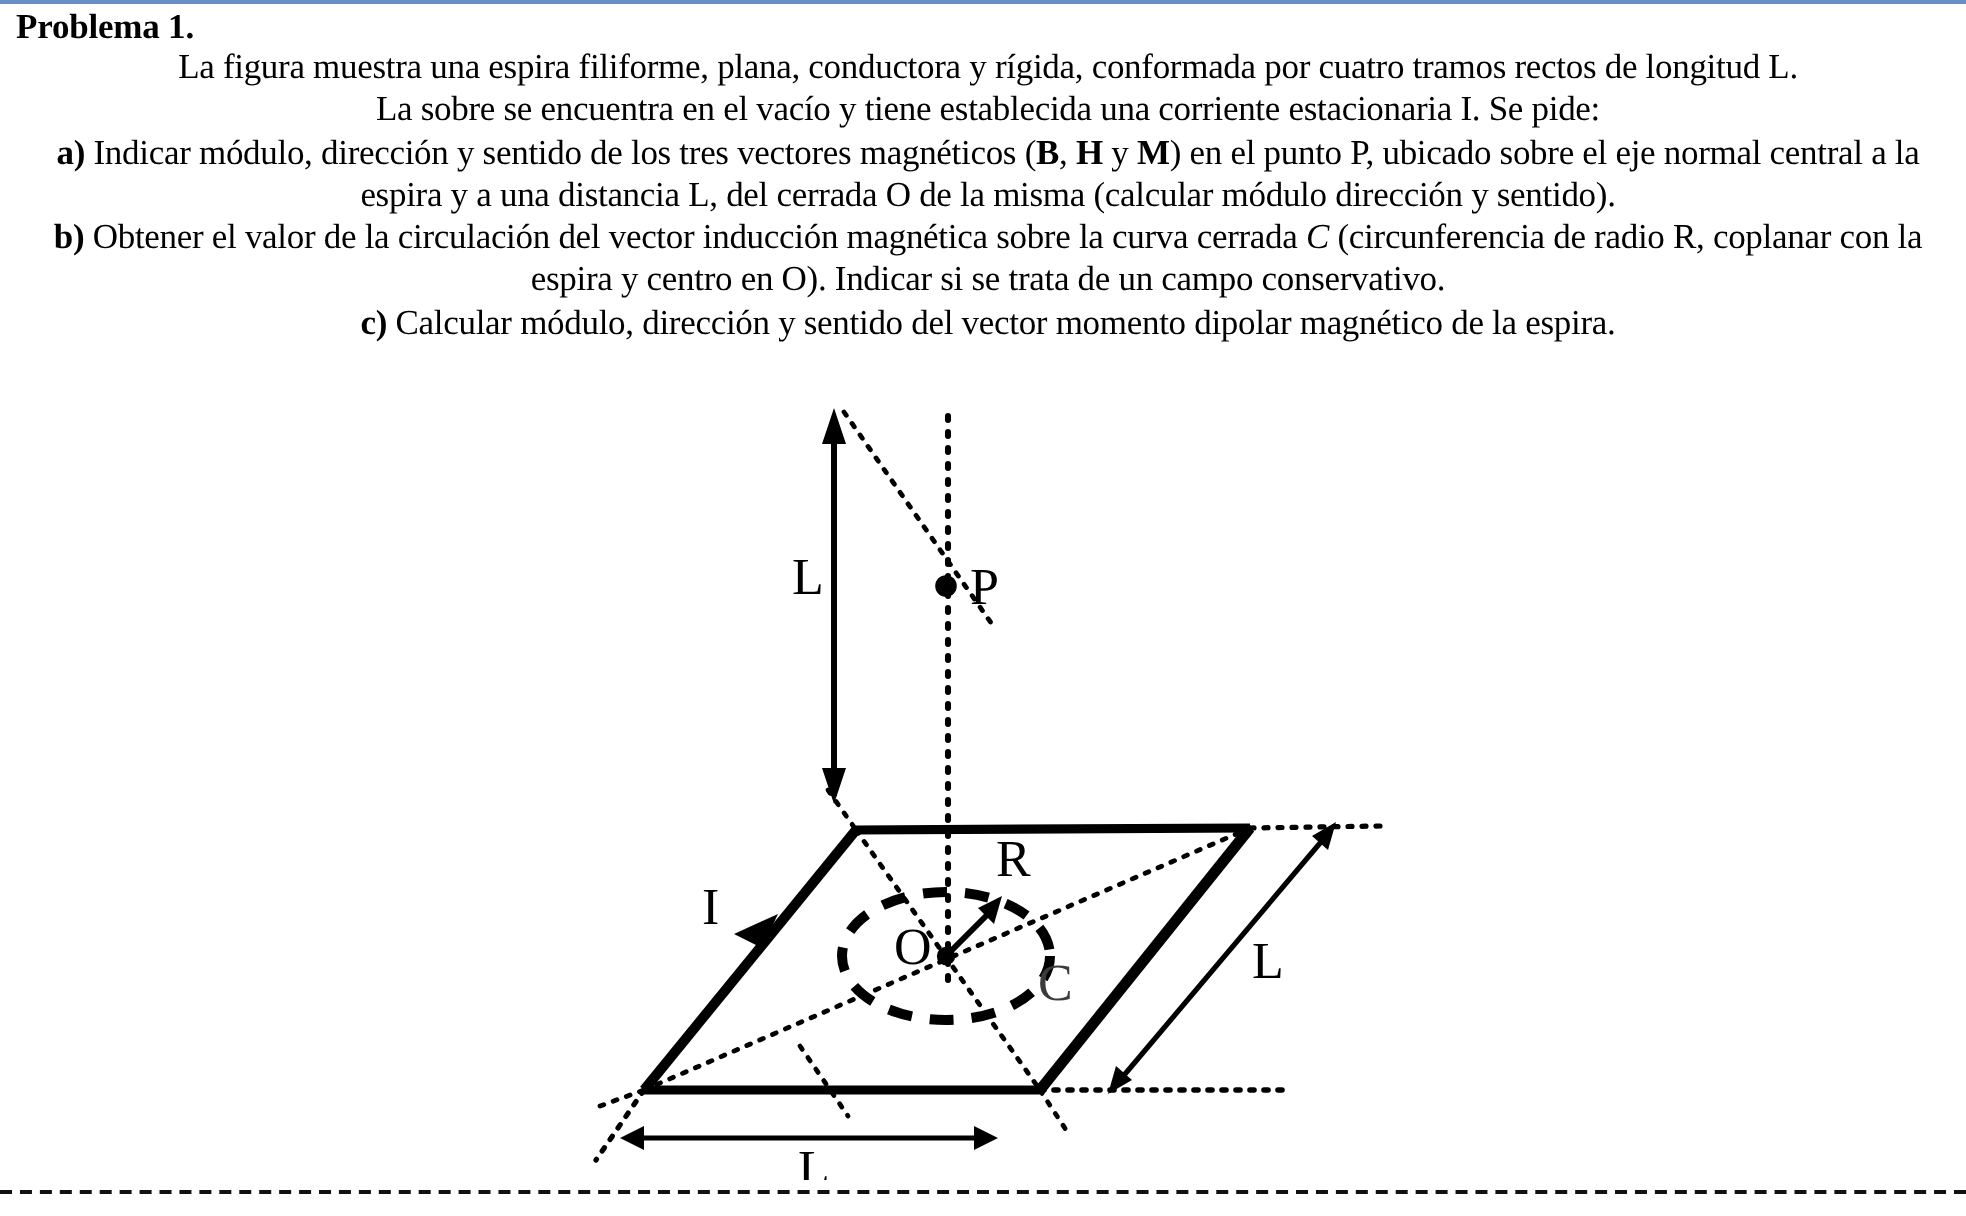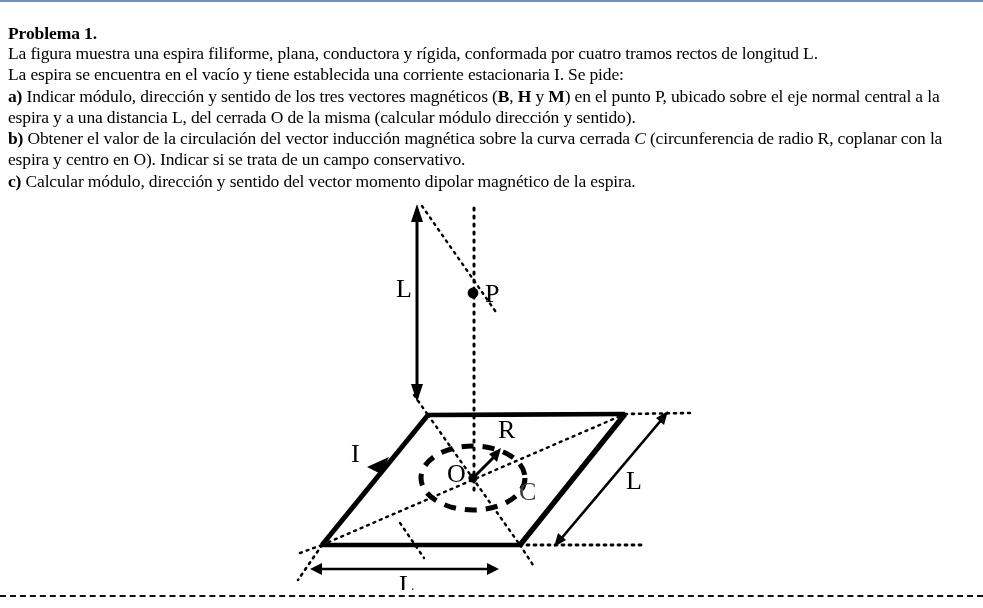--- a/index.html
+++ b/index.html
@@ -21,33 +21,32 @@
     top: 0;
     width: 983px;
     height: 2px;
     background: #6a8fc7;
   }
   .doc {
     position: absolute;
     left: 8px;
     top: 3px;
     width: 972px;
-    margin-top: 20px;
   }
   .ptitle {
     font-weight: bold;
     font-size: 17.5px;
     line-height: 20px;
     letter-spacing: -0.1px;
   }
   .para {
     font-size: 17.5px;
     line-height: 21.3px;
     letter-spacing: -0.15px;
-    text-align: left;
+    text-align: center;
   }
   .para b { font-weight: bold; }
   .para i { font-style: italic; }
   .figure-wrap {
     position: absolute;
     left: 0;
     top: 190px;
     width: 983px;
     height: 400px;
   }
@@ -73,21 +72,21 @@
 </style>
 </head>
 <body>
 
 <div class="top-rule"></div>
 
 <div class="doc">
   <div class="ptitle">Problema 1.</div>
   <div class="para">
     <span>La figura muestra una espira filiforme, plana, conductora y rígida, conformada por cuatro tramos rectos de longitud L.</span><br>
-    <span>La espira se encuentra en el vacío y tiene establecida una corriente estacionaria I. Se pide:</span><br>
+    <span>La sobre se encuentra en el vacío y tiene establecida una corriente estacionaria I. Se pide:</span><br>
     <b>a)</b><span> Indicar módulo, dirección y sentido de los tres vectores magnéticos (</span><b>B</b><span>, </span><b>H</b><span> y </span><b>M</b><span>) en el punto P, ubicado sobre el eje normal central a la espira y a una distancia L, del cerrada O de la misma (calcular módulo dirección y sentido).</span><br>
     <b>b)</b><span> Obtener el valor de la circulación del vector inducción magnética sobre la curva cerrada </span><i>C</i><span> (circunferencia de radio R, coplanar con la espira y centro en O). Indicar si se trata de un campo conservativo.</span><br>
     <b>c)</b><span> Calcular módulo, dirección y sentido del vector momento dipolar magnético de la espira.</span>
   </div>
 </div>
 
 <div class="figure-wrap">
   <svg width="983" height="400" viewBox="0 0 983 400">
 
     <line x1="474" y1="18" x2="474" y2="300" stroke="#000" stroke-width="3" stroke-dasharray="2,6" stroke-linecap="round"></line>

